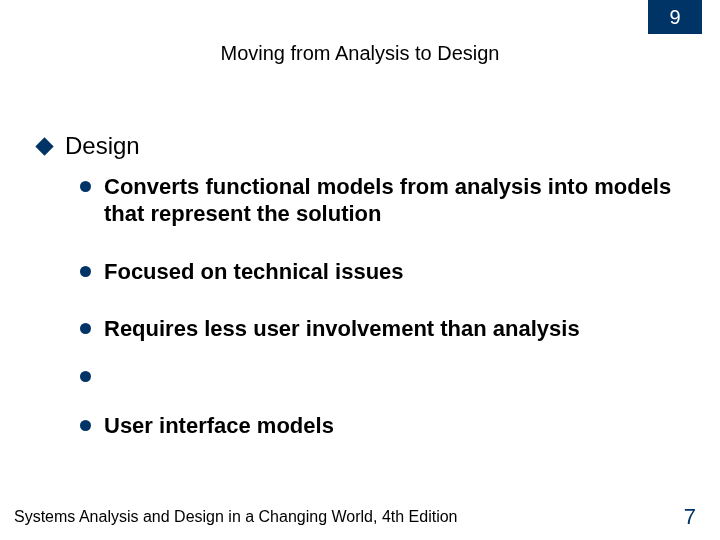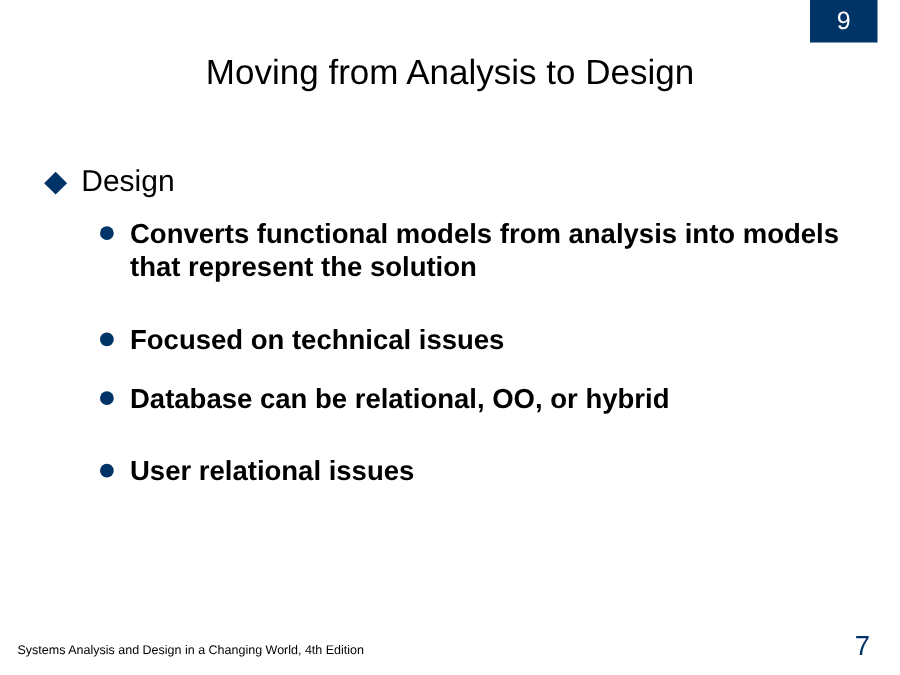--- a/index.html
+++ b/index.html
@@ -23,21 +23,21 @@
     display: flex;
     align-items: center;
     justify-content: center;
   }
   .title {
     position: absolute;
     top: 42px;
     left: 0;
     width: 100%;
     text-align: center;
-    font-size: 28px;
+    font-size: 20px;
     color: #000000;
   }
   .content {
     position: absolute;
     top: 104px;
     left: 38px;
     right: 30px;
   }
   .l1 {
     display: flex;
@@ -74,21 +74,21 @@
     border-radius: 50%;
     margin-right: 13px;
     margin-top: 8px;
     flex-shrink: 0;
   }
   .l2-text { line-height: 1.25; font-weight: bold; }
   .footer {
     position: absolute;
     bottom: 14px;
     left: 14px;
-    font-size: 10px;
+    font-size: 16px;
     color: #000000;
   }
   .page-num {
     position: absolute;
     bottom: 10px;
     right: 24px;
     font-size: 22px;
     color: #003366;
   }
   .gap-top { margin-top: 8px; }
@@ -112,28 +112,31 @@
   <div class="l2 gap-top">
     <div class="dot"></div>
     <div class="l2-text">Converts functional models from analysis into models that represent the solution</div>
   </div>
 
   <div class="l2">
     <div class="dot"></div>
     <div class="l2-text">Focused on technical issues</div>
   </div>
 
+  <div class="l2">
+    <div class="dot"></div>
+    <div class="l2-text">Requires less user involvement than analysis</div>
+  </div>
 
 
   <div class="l2 gap-top">
     <div class="dot"></div>
-    <div class="l2-text">Database can be relational, OO, or hybrid</div>
   </div>
 
   <div class="l2">
     <div class="dot"></div>
-    <div class="l2-text">User relational issues</div>
+    <div class="l2-text">User interface models</div>
   </div>
 
 </div>
 
 <div class="footer">Systems Analysis and Design in a Changing World, 4th Edition</div>
 <div class="page-num">7</div>
 
 </body></html>

